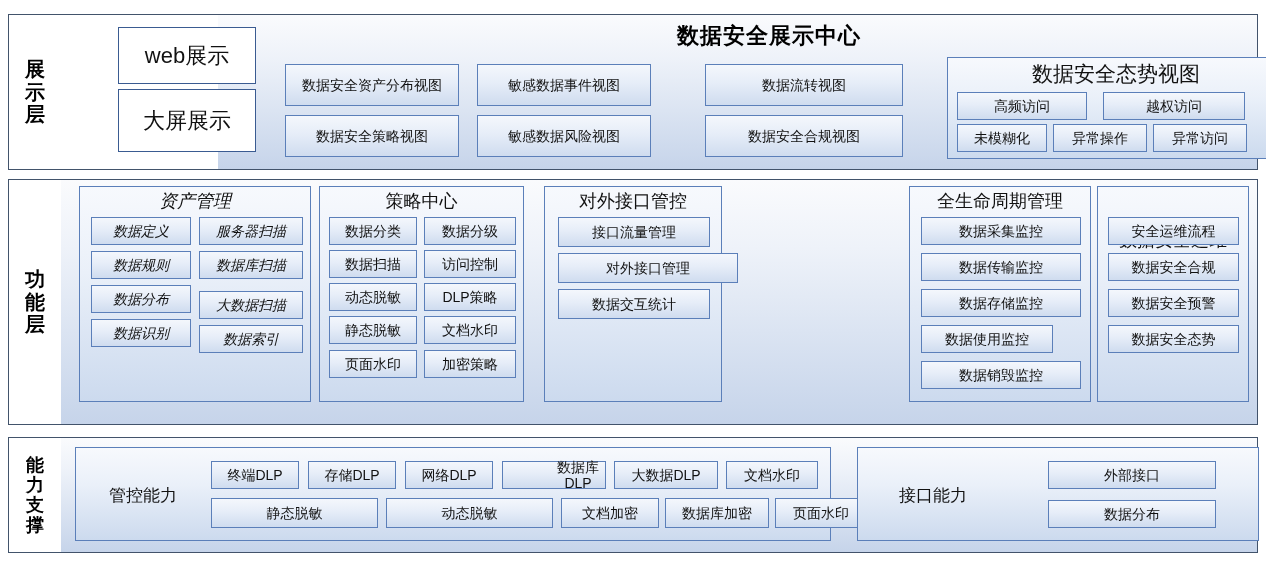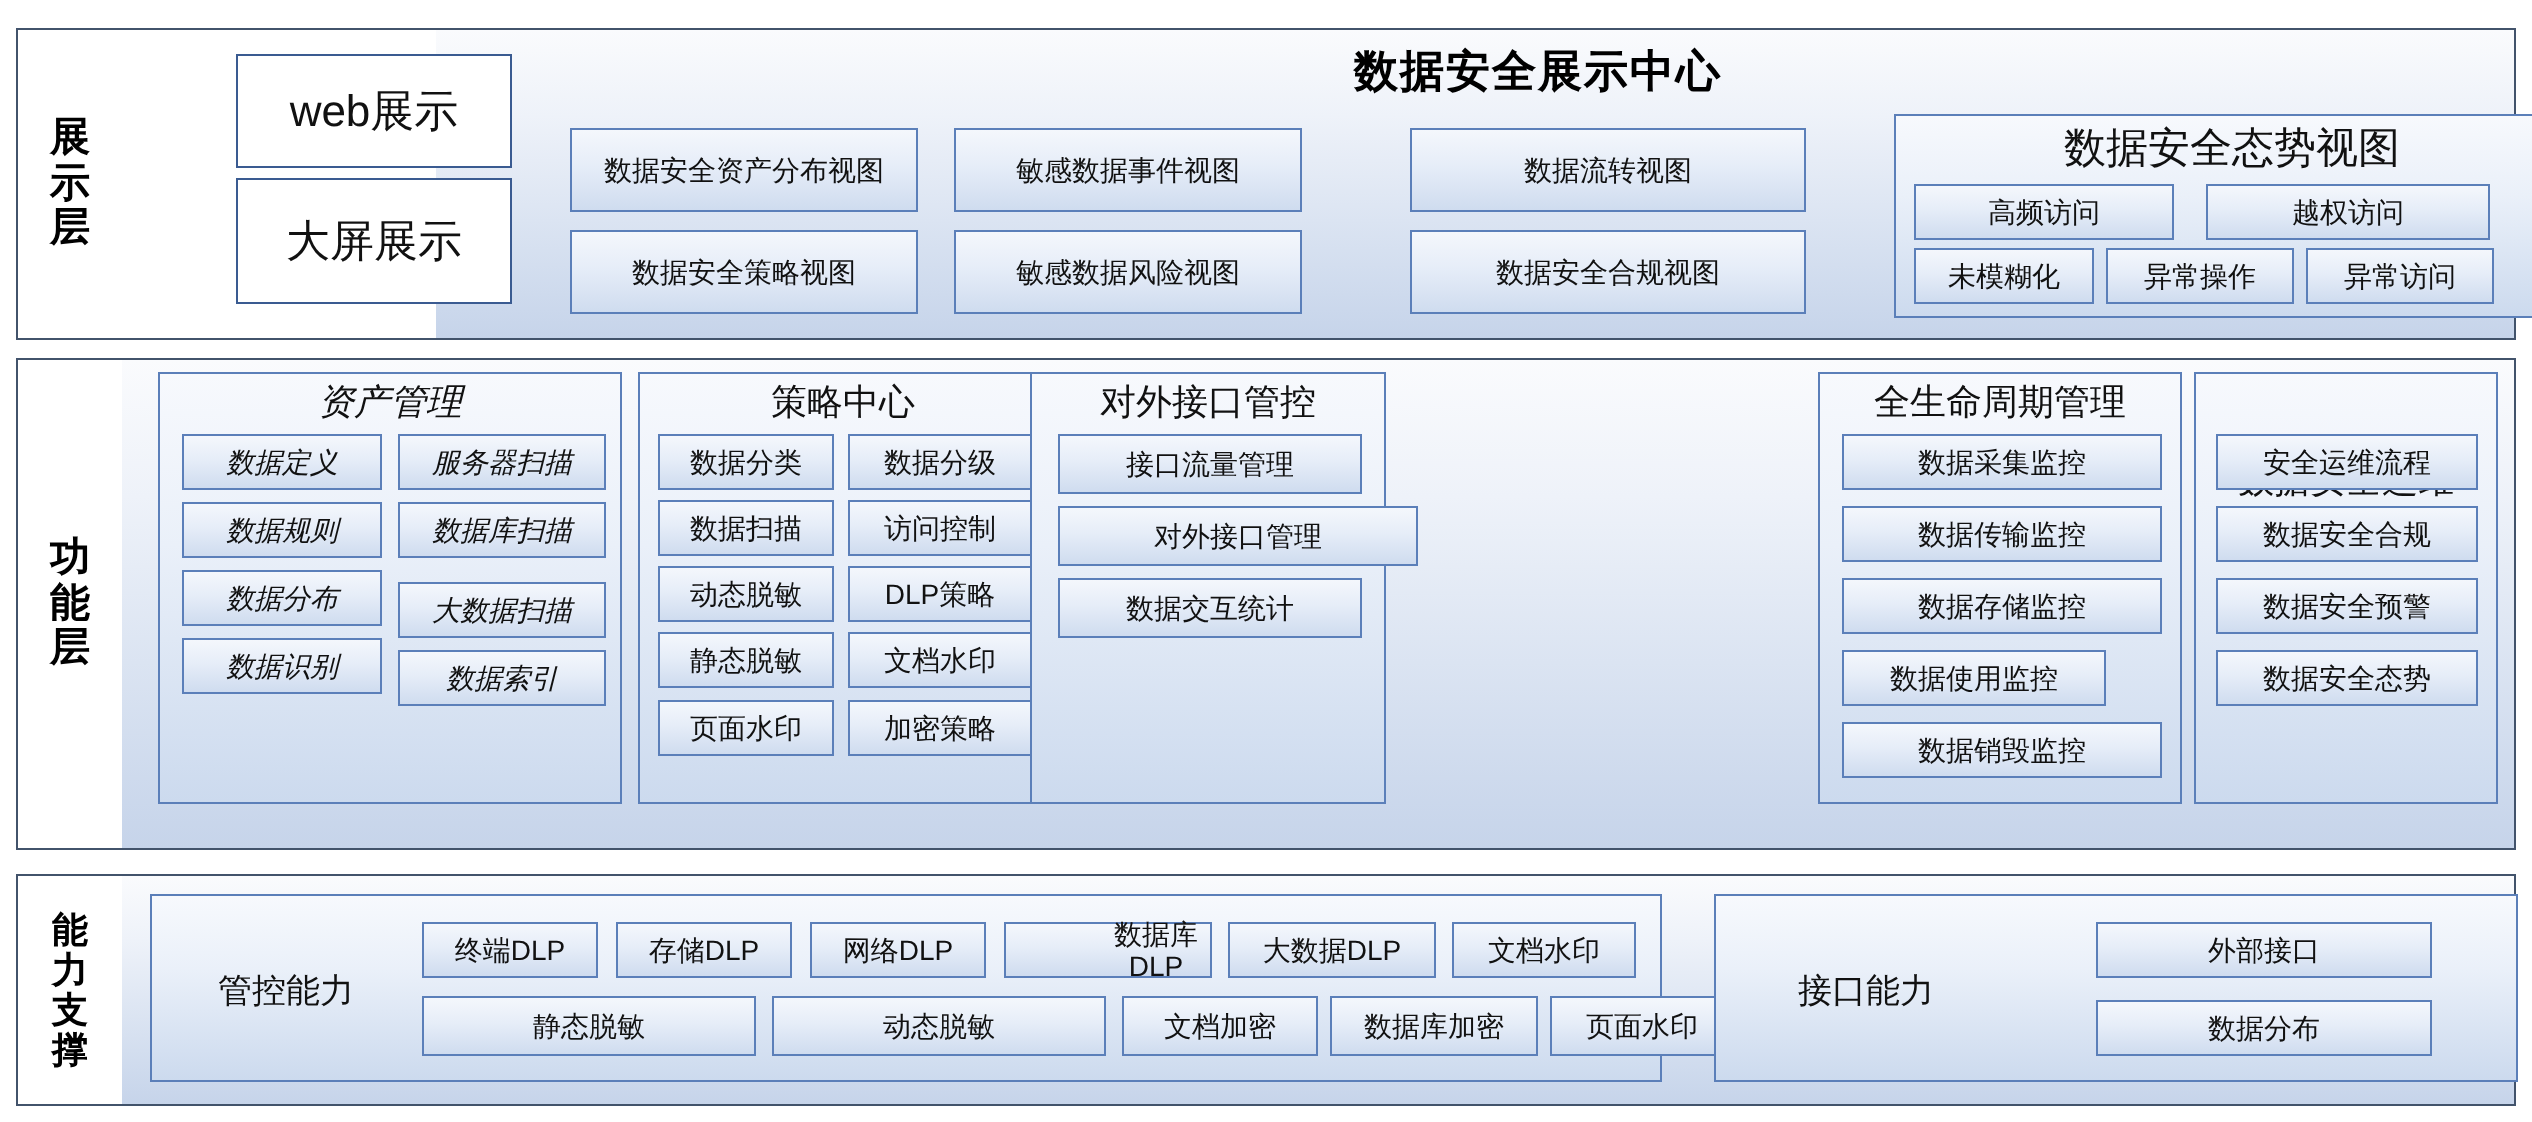--- a/index.html
+++ b/index.html
@@ -151,21 +151,21 @@
         <div class="box" style="left:9px;top:129px;width:88px;height:28px;">静态脱敏</div>
         <div class="box" style="left:9px;top:163px;width:88px;height:28px;">页面水印</div>
 
         <div class="box" style="left:104px;top:30px;width:92px;height:28px;">数据分级</div>
         <div class="box" style="left:104px;top:63px;width:92px;height:28px;">访问控制</div>
         <div class="box" style="left:104px;top:96px;width:92px;height:28px;">DLP策略</div>
         <div class="box" style="left:104px;top:129px;width:92px;height:28px;">文档水印</div>
         <div class="box" style="left:104px;top:163px;width:92px;height:28px;">加密策略</div>
       </div>
 
-      <div class="group" style="left:454px;top:6px;width:178px;height:216px;">
+      <div class="group" style="left:483px;top:6px;width:178px;height:216px;">
         <div class="group-title" style="font-size:18px;top:2px;">对外接口管控</div>
         <div class="box" style="left:13px;top:30px;width:152px;height:30px;">接口流量管理</div>
         <div class="box" style="left:13px;top:66px;width:180px;height:30px;">对外接口管理</div>
         <div class="box" style="left:13px;top:102px;width:152px;height:30px;">数据交互统计</div>
       </div>
 
 
       <div class="group" style="left:848px;top:6px;width:182px;height:216px;">
         <div class="group-title" style="font-size:18px;top:2px;">全生命周期管理</div>
         <div class="box" style="left:11px;top:30px;width:160px;height:28px;">数据采集监控</div>

